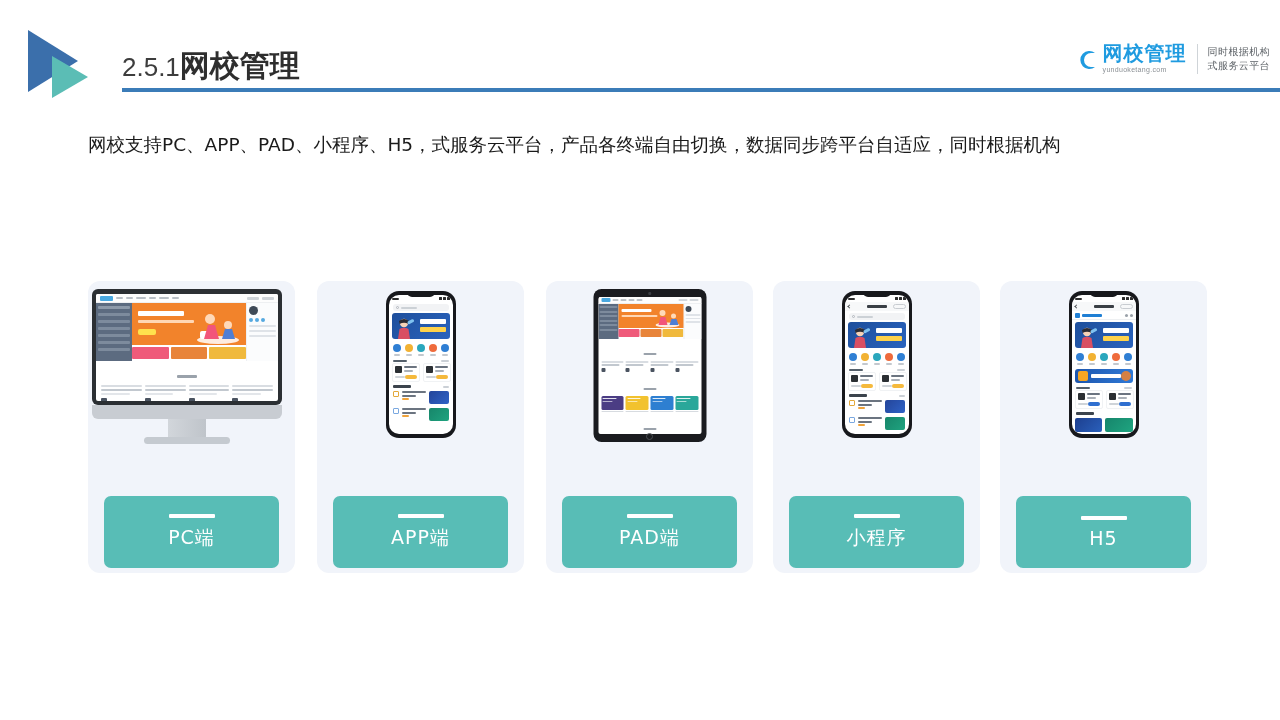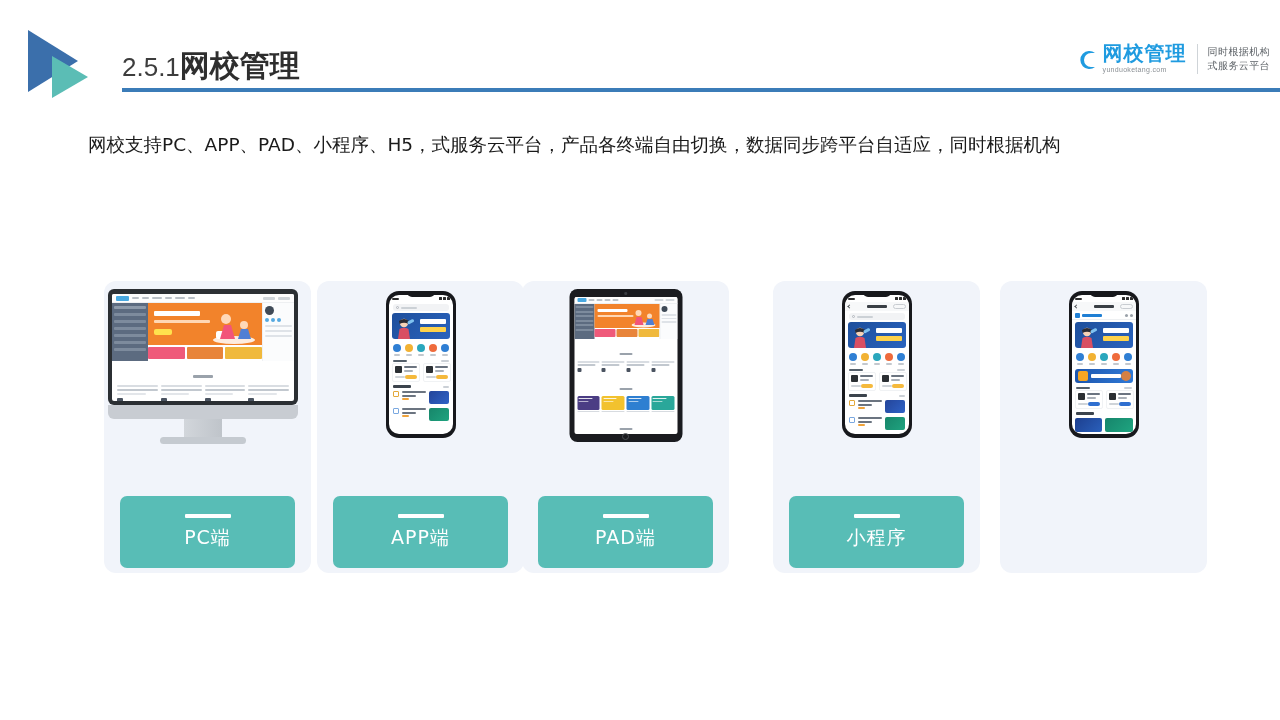--- a/index.html
+++ b/index.html
@@ -76,23 +76,23 @@
     font-family:"DejaVu Sans","Liberation Sans",sans-serif;
   }
   .copy p { margin:0; }
 
   
   .cards { position:absolute; left:88px; top:281px; width:1118px; height:292px; }
   .card {
     position:absolute; top:0; width:207px; height:292px;
     background:#f1f4fa; border-radius:12px;
   }
-  .card.c0 { left:16px; }
+  .card.c0 { left:0px; }
   .card.c1 { left:229px; }
-  .card.c2 { left:434px; }
+  .card.c2 { left:458px; }
   .card.c3 { left:685px; }
   .card.c4 { left:912px; }
 
   .device-area {
     position:absolute; top:0; left:0; width:207px; height:190px;
   }
 
   .label-btn {
     position:absolute; left:16px; bottom:5px; width:175px; height:72px;
     background:#58bdb6; border-radius:7px;
@@ -874,15 +874,19 @@
           <div class="listhead">
               <div class="t"></div>
             </div>
           <div class="bottomcards">
             <div class="bc b1"></div>
             <div class="bc b2"></div>
           </div>
         </div>
       </div>
     </div>
+    <div class="label-btn">
+      <div class="label-bar"></div>
+      <div class="label-txt">H5</div>
+    </div>
   </div>
 
 </div>
 
 </body></html>

